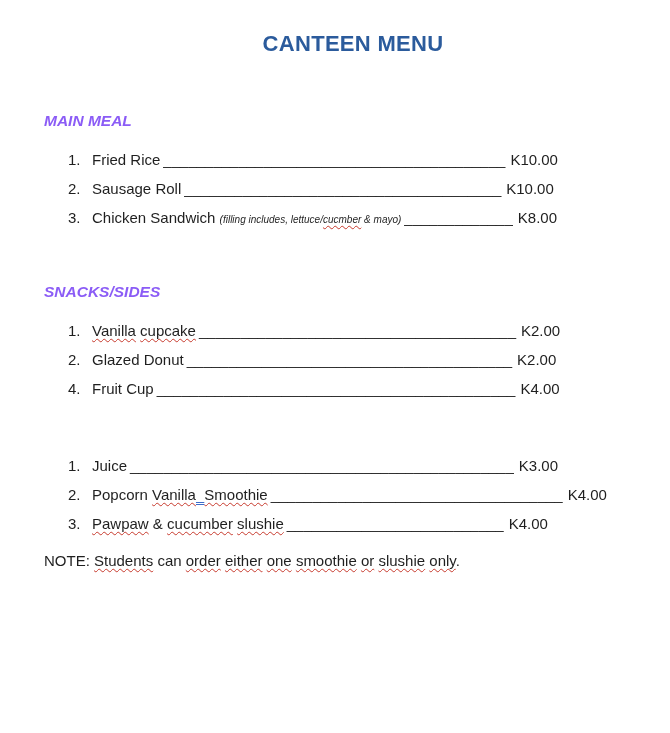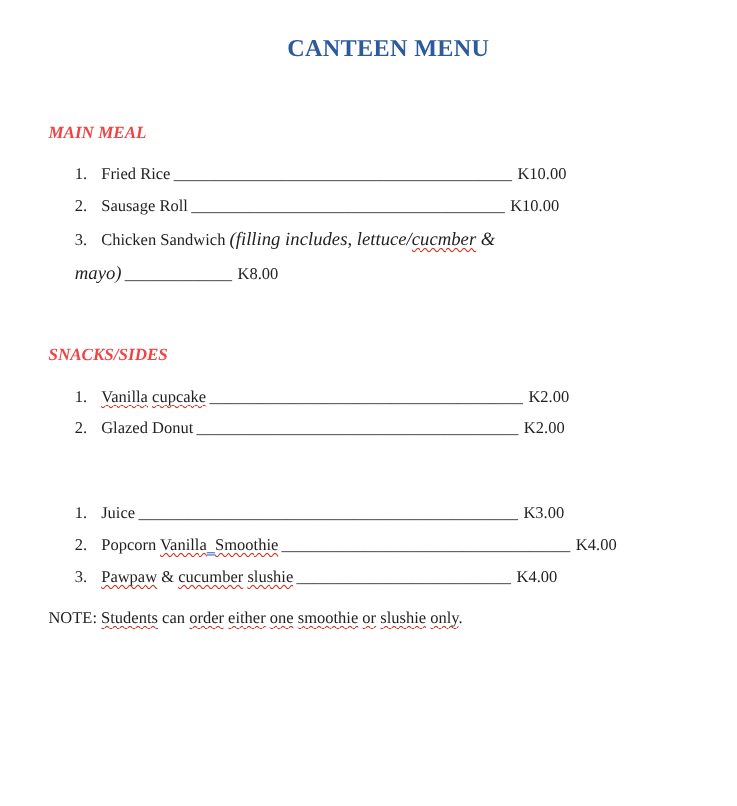--- a/index.html
+++ b/index.html
@@ -9,51 +9,50 @@
     --grammar-blue:#3f6cc9;
   }
   *{box-sizing:border-box;}
   html,body{margin:0;padding:0;background:#ffffff;}
   body{font-family:"Liberation Sans", sans-serif;color:var(--text);}
   .page{
     width:670px;height:733px;
     padding:30px 40px 0 44px;
     background:#ffffff;
     overflow:hidden;
-    font-family:Liberation Serif, serif;
   }
   .title{
     margin:0;
     text-align:center;
     font-size:22px;
     line-height:28px;
     font-weight:700;
     letter-spacing:0.3px;
     color:var(--title-blue);
     transform:translateX(16px);
   }
   .menu-section{margin-top:48px;}
   #sections > .menu-section:first-child{margin-top:53px;}
   .section-heading{
     margin:0 0 14px 0;
     font-size:15.5px;
     line-height:20px;
     font-weight:700;
     font-style:italic;
-    color:#ef4444;
+    color:#8b5cf6;
   }
   .menu-row{
     line-height:29px;
     margin-left:24px;
     white-space:nowrap;
     font-size:15px;
   }
   .num{display:inline-block;width:24px;}
   .part{white-space:pre-wrap;}
-  .part.detail{font-size:17px;font-style:italic;}
+  .part.detail{font-size:10px;font-style:italic;}
   .spell{
     text-decoration-line:underline;
     text-decoration-style:wavy;
     text-decoration-color:var(--spell-red);
     text-decoration-thickness:1px;
     text-underline-offset:2px;
     text-decoration-skip-ink:none;
   }
   .grammar{
     text-decoration-line:underline;
@@ -81,20 +80,21 @@
       <section class="menu-section">
         <h2 class="section-heading">MAIN MEAL</h2>
         <div class="menu-row"><span class="num">1.</span><span class="part">Fried Rice</span><span class="fill">_________________________________________</span><span class="price">K10.00</span></div>
         <div class="menu-row"><span class="num">2.</span><span class="part">Sausage Roll</span><span class="fill">______________________________________</span><span class="price">K10.00</span></div>
         <div class="menu-row"><span class="num">3.</span><span class="part">Chicken Sandwich </span><span class="part detail">(filling includes, lettuce/</span><span class="part detail spell">cucmber</span><span class="part detail"> &amp; mayo)</span><span class="fill">_____________</span><span class="price">K8.00</span></div>
       </section>
       <section class="menu-section">
         <h2 class="section-heading">SNACKS/SIDES</h2>
         <div class="menu-row"><span class="num">1.</span><span class="part spell">Vanilla</span><span class="part"> </span><span class="part spell">cupcake</span><span class="fill">______________________________________</span><span class="price">K2.00</span></div>
         <div class="menu-row"><span class="num">2.</span><span class="part">Glazed Donut</span><span class="fill">_______________________________________</span><span class="price">K2.00</span></div>
+        <div class="menu-row"><span class="num">4.</span><span class="part">Fruit Cup</span><span class="fill">___________________________________________</span><span class="price">K4.00</span></div>
       </section>
       <section class="menu-section">
         <div class="menu-row"><span class="num">1.</span><span class="part">Juice</span><span class="fill">______________________________________________</span><span class="price">K3.00</span></div>
         <div class="menu-row"><span class="num">2.</span><span class="part">Popcorn </span><span class="part spell">Vanilla</span><span class="part grammar">&nbsp;&nbsp;</span><span class="part spell">Smoothie</span><span class="fill">___________________________________</span><span class="price">K4.00</span></div>
         <div class="menu-row"><span class="num">3.</span><span class="part spell">Pawpaw</span><span class="part"> &amp; </span><span class="part spell">cucumber</span><span class="part"> </span><span class="part spell">slushie</span><span class="fill">__________________________</span><span class="price">K4.00</span></div>
       </section>
     </div>
   <p class="note" id="note"><span class="part">NOTE: </span><span class="part spell">Students</span><span class="part"> can </span><span class="part spell">order</span><span class="part"> </span><span class="part spell">either</span><span class="part"> </span><span class="part spell">one</span><span class="part"> </span><span class="part spell">smoothie</span><span class="part"> </span><span class="part spell">or</span><span class="part"> </span><span class="part spell">slushie</span><span class="part"> </span><span class="part spell">only</span><span class="part">.</span></p>
 </div>
 

